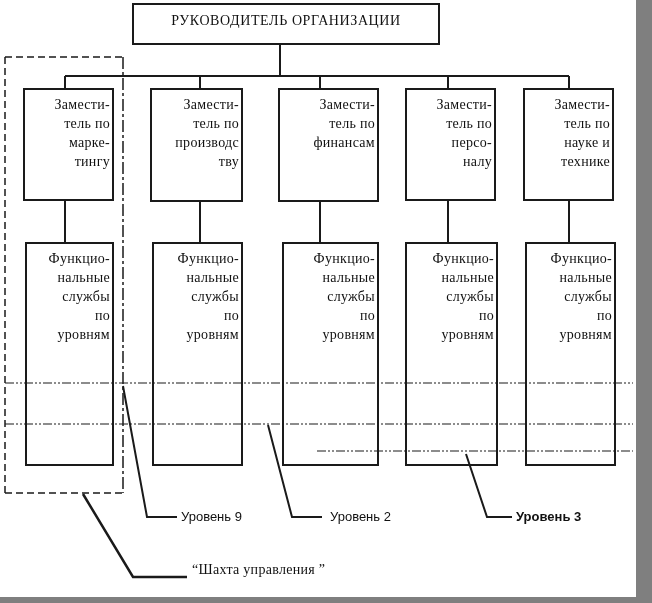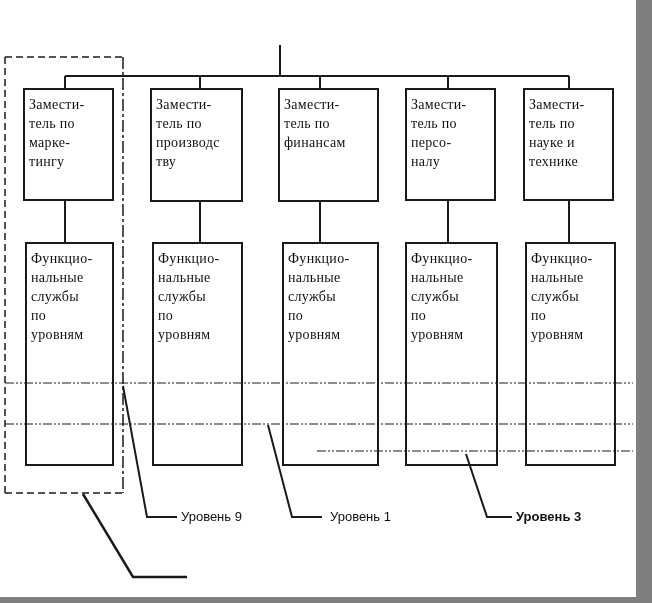--- a/index.html
+++ b/index.html
@@ -14,20 +14,21 @@
     position:absolute;
     box-sizing:border-box;
     background:#fff;
     border:2px solid #1a1a1a;
     color:#111;
     font:14px/19px "Liberation Serif",serif;
     white-space:pre-line;
     padding:5px 2px 16px 4px;
     z-index:1;
     letter-spacing:0.3px;
+    text-align:right;
   }
   .title-box{
     left:132px;top:3px;width:308px;height:42px;
     text-align:center;
     padding:6px 0 0 0;
     white-space:nowrap;
     letter-spacing:0.6px;
   }
   
   .d1{left:23px; top:88px;width:91px; height:113px;}
@@ -60,20 +61,21 @@
   }
   .gutter{position:absolute;background:#7f7f7f;z-index:3;}
   .gutter-right{left:636px;top:0;width:16px;height:603px;}
   .gutter-bottom{left:0;top:597px;width:652px;height:6px;}
 </style>
 </head>
 <body>
 
 <div id="stage">
 
+  <div class="box title-box"><span>РУКОВОДИТЕЛЬ ОРГАНИЗАЦИИ</span></div>
 
   <div class="box d1">Замести-
 тель по
 марке-
 тингу</div>
   <div class="box d2">Замести-
 тель по
 производс
 тву</div>
   <div class="box d3">Замести-
@@ -133,18 +135,19 @@
       <path d="M317,451 H633" stroke-width="1.2" stroke-dasharray="9 2 2 2 2 2"></path>
 
       <polyline points="123,386 147,517 177,517" stroke-width="2"></polyline>
       <polyline points="268,425 292,517 322,517" stroke-width="2"></polyline>
       <polyline points="466,454 487,517 512,517" stroke-width="2"></polyline>
       <polyline points="83,494 133,577 187,577" stroke-width="2.5"></polyline>
     </g>
   </svg>
 
   <div class="callout-label lvl1">Уровень 9</div>
-  <div class="callout-label lvl2">Уровень 1</div>
+  <div class="callout-label lvl2">Уровень 2</div>
   <div class="callout-label lvl3">Уровень 3</div>
+  <div class="callout-label shaft-label">“Шахта управления ”</div>
 
   <div class="gutter gutter-right"></div>
   <div class="gutter gutter-bottom"></div>
 </div>
 
 </body></html>

